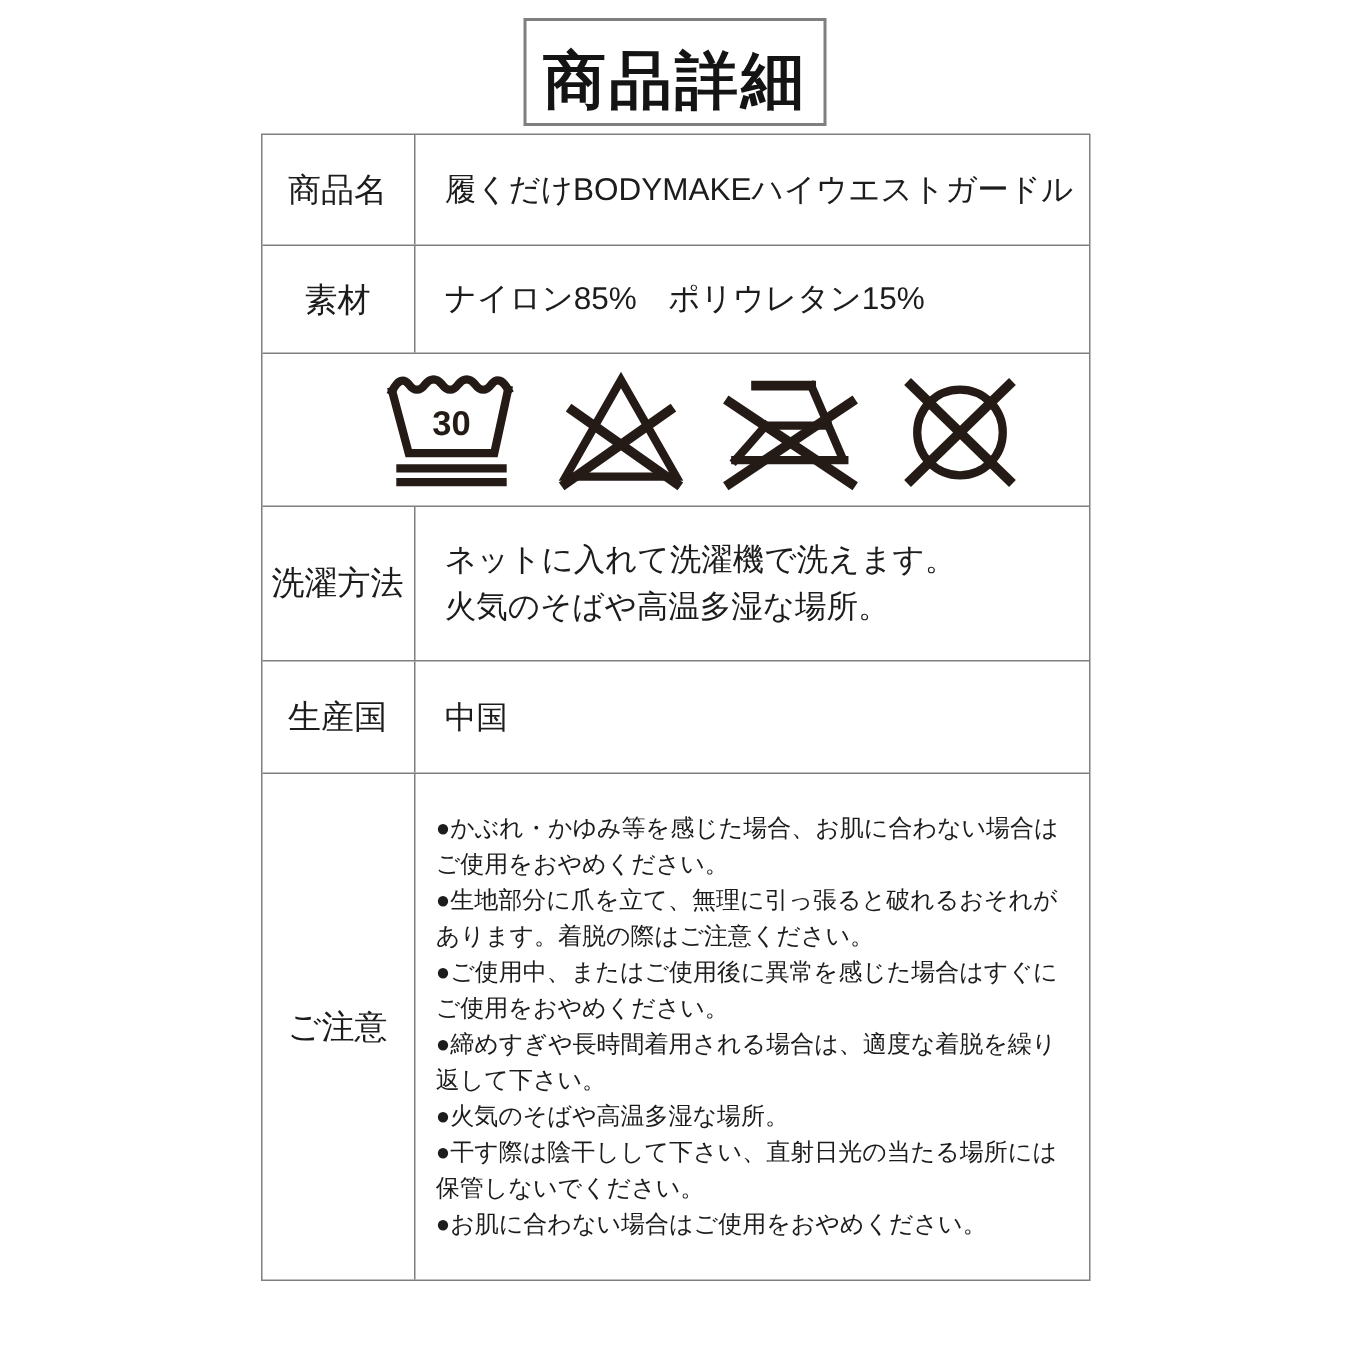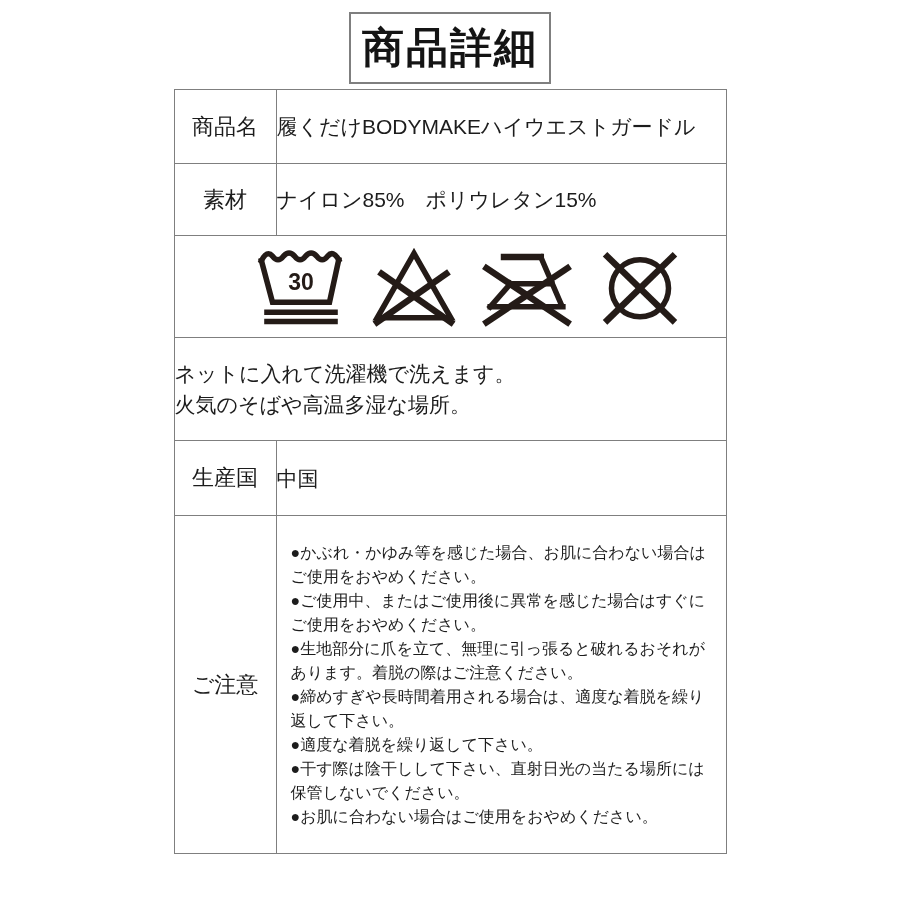--- a/index.html
+++ b/index.html
@@ -7,21 +7,21 @@
     width:900px; height:900px; background:#ffffff;
     font-family:"Liberation Sans","DejaVu Sans",sans-serif;
     color:#1f1f1f;
     -webkit-font-smoothing:antialiased;
   }
   .title-box {
     box-sizing:border-box;
     width:202px; height:72px;
     margin:12px auto 0;
     border:2px solid #7f7f7f;
-    display:flex; align-items:center; justify-content:center;
+    display:flex; align-items:flex-end; justify-content:center;
     font-family:"Liberation Serif","DejaVu Serif",serif;
     font-weight:bold; font-size:42px; letter-spacing:2px; color:#141414;
   }
   .spec-table {
     box-sizing:border-box;
     width:553px; margin:5px auto 0;
     border:1px solid #7f7f7f;
   }
   .row { display:flex; border-bottom:1px solid #7f7f7f; box-sizing:border-box; }
   .row:last-child { border-bottom:none; }
@@ -29,21 +29,21 @@
   .h4 { height:103px; } .h5 { height:75px; } .h6 { height:337px; }
   .lbl {
     flex:0 0 102px; width:102px; box-sizing:border-box;
     border-right:1px solid #7f7f7f;
     display:flex; align-items:center; justify-content:center;
     font-size:22px; color:#1c1c1c; text-align:center;
   }
   .val {
     flex:1; min-width:0; box-sizing:border-box;
     display:flex; flex-direction:column; justify-content:center;
-    font-size:21px; line-height:31px; color:#1c1c1c;
+    padding-left:20px; font-size:21px; line-height:31px; color:#1c1c1c;
   }
   .val.icons {
     flex-direction:row; align-items:center;
     padding-left:40px; gap:21px;
   }
   .val.caution {
     justify-content:flex-start;
     padding:25px 6px 0 14px;
     font-size:16px; line-height:24px;
   }
@@ -110,39 +110,40 @@
           <circle cx="50" cy="47" r="31" stroke-width="6"></circle>
           <line x1="12" y1="10" x2="88" y2="84" stroke-width="7"></line>
           <line x1="88" y1="10" x2="12" y2="84" stroke-width="7"></line>
         </g>
       </svg>
 
     </div>
   </div>
 
   <div class="row h4">
+    <div class="lbl">洗濯方法</div>
     <div class="val">
       <span>ネットに入れて洗濯機で洗えます。</span>
       <span>火気のそばや高温多湿な場所。</span>
     </div>
   </div>
 
   <div class="row h5">
     <div class="lbl">生産国</div>
     <div class="val">
       <span>中国</span>
     </div>
   </div>
 
   <div class="row h6">
     <div class="lbl">ご注意</div>
     <div class="val caution">
       <div>●かぶれ・かゆみ等を感じた場合、お肌に合わない場合はご使用をおやめください。</div>
+      <div>●生地部分に爪を立て、無理に引っ張ると破れるおそれがあります。着脱の際はご注意ください。</div>
       <div>●ご使用中、またはご使用後に異常を感じた場合はすぐにご使用をおやめください。</div>
-      <div>●生地部分に爪を立て、無理に引っ張ると破れるおそれがあります。着脱の際はご注意ください。</div>
       <div>●締めすぎや長時間着用される場合は、適度な着脱を繰り返して下さい。</div>
-      <div>●適度な着脱を繰り返して下さい。</div>
+      <div>●火気のそばや高温多湿な場所。</div>
       <div>●干す際は陰干しして下さい、直射日光の当たる場所には保管しないでください。</div>
       <div>●お肌に合わない場合はご使用をおやめください。</div>
     </div>
   </div>
 
 </div>
 
 </body></html>

